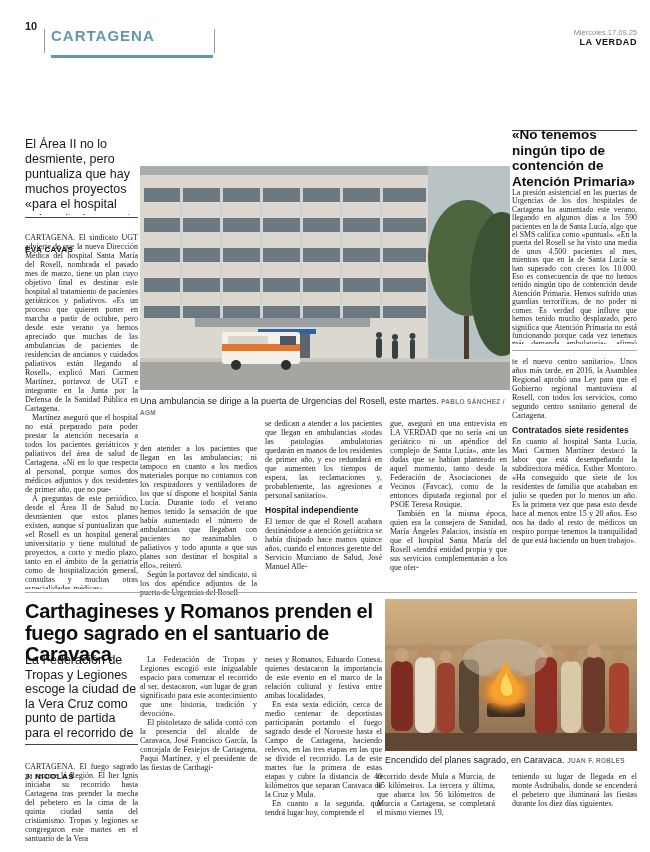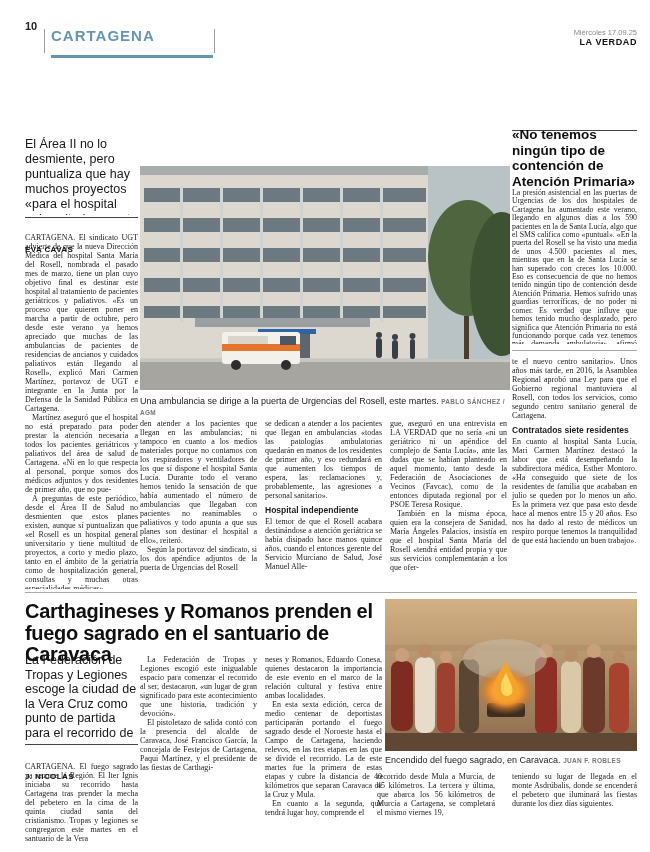--- a/index.html
+++ b/index.html
@@ -120,21 +120,21 @@
         <rect x="270" y="173" width="5" height="20" rx="2.5"></rect>
           <circle cx="272.5" cy="170" r="3"></circle>
       </g>
     </svg>
   </figure>
   <div class="abs caption" style="left:140px;top:396px;width:370px;">
     <span>Una ambulancia se dirige a la puerta de Urgencias del Rosell, este martes.</span>
     <span class="credit">PABLO SÁNCHEZ / AGM</span>
   </div>
 
-  <div class="abs bodycol" style="left:140px;top:419px;width:117px;height:170px;">
+  <div class="abs bodycol" style="left:140px;top:444px;width:117px;height:170px;">
     <p>den atender a los pacientes que llegan en las ambulancias; ni tampoco en cuanto a los medios materiales porque no contamos con los respiradores y ventiladores de los que sí dispone el hospital Santa Lucía. Durante todo el verano hemos tenido la sensación de que había aumentado el número de ambulancias que llegaban con pacientes no reanimables o paliativos y todo apunta a que sus planes son destinar el hospital a ello», reiteró.</p>
     <p class="ind">Según la portavoz del sindicato, si los dos apéndice adjuntos de la puerta de Urgencias del Rosell</p>
   </div>
   <div class="abs bodycol" style="left:265px;top:419px;width:117px;height:170px;">
     <p>se dedican a atender a los pacientes que llegan en ambulancias «todas las patologías ambulatorias quedarán en manos de los residentes de primer año, y eso redundará en que aumenten los tiempos de espera, las reclamaciones y, probablemente, las agresiones a personal sanitario».</p>
     <div class="subhead">Hospital independiente</div>
     <p>El temor de que el Rosell acabara destinándose a atención geriátrica se había disipado hace manos quince años, cuando el entonces gerente del Servicio Murciano de Salud, José Manuel Alle-</p>
   </div>
   <div class="abs bodycol" style="left:390px;top:419px;width:117px;height:170px;">
     <p>gue, aseguró en una entrevista en LA VERDAD que no sería «ni un geriátrico ni un apéndice del complejo de Santa Lucía», ante las dudas que se habían planteado en aquel momento, tanto desde la Federación de Asociaciones de Vecinos (Favcac), como de la entonces diputada regional por el PSOE Teresa Rosique.</p>
@@ -212,21 +212,21 @@
         <ellipse cx="120" cy="60" rx="42" ry="20" fill="#c8bca8" opacity="0.55"></ellipse>
         <rect x="102" y="104" width="38" height="14" rx="3" fill="#3d2d20"></rect>
         <ellipse cx="121" cy="92" rx="30" ry="24" fill="url(#fireglow)"></ellipse>
         <path d="M121 62 C114 76 106 82 110 96 C113 104 129 104 132 96 C136 84 127 78 121 62 Z" fill="#f6a32b"></path>
         <path d="M121 74 C117 82 114 86 117 94 C119 98 125 98 127 94 C129 88 124 82 121 74 Z" fill="#ffd75e"></path>
       </g>
       <rect y="134" width="252" height="18" fill="#5f4733"></rect>
     </svg>
   </figure>
   <div class="abs caption" style="left:385px;top:755px;width:252px;">
-    <span>Encendido del fuego sagrado, en Caravaca.</span>
+    <span>Encendido del planes sagrado, en Caravaca.</span>
     <span class="credit">JUAN F. ROBLES</span>
   </div>
 
   <div class="abs bodycol" style="left:365px;top:772px;width:118px;height:80px;margin-left:12px;">
     <p>recorrido desde Mula a Murcia, de 45 kilómetros. La tercera y última, que abarca los 56 kilómetros de Murcia a Cartagena, se completará el mismo viernes 19,</p>
   </div>
   <div class="abs bodycol" style="left:512px;top:772px;width:125px;height:80px;">
     <p>teniendo su lugar de llegada en el monte Asdrúbalis, donde se encenderá el pebetero que iluminará las fiestas durante los diez días siguientes.</p>
   </div>
 

